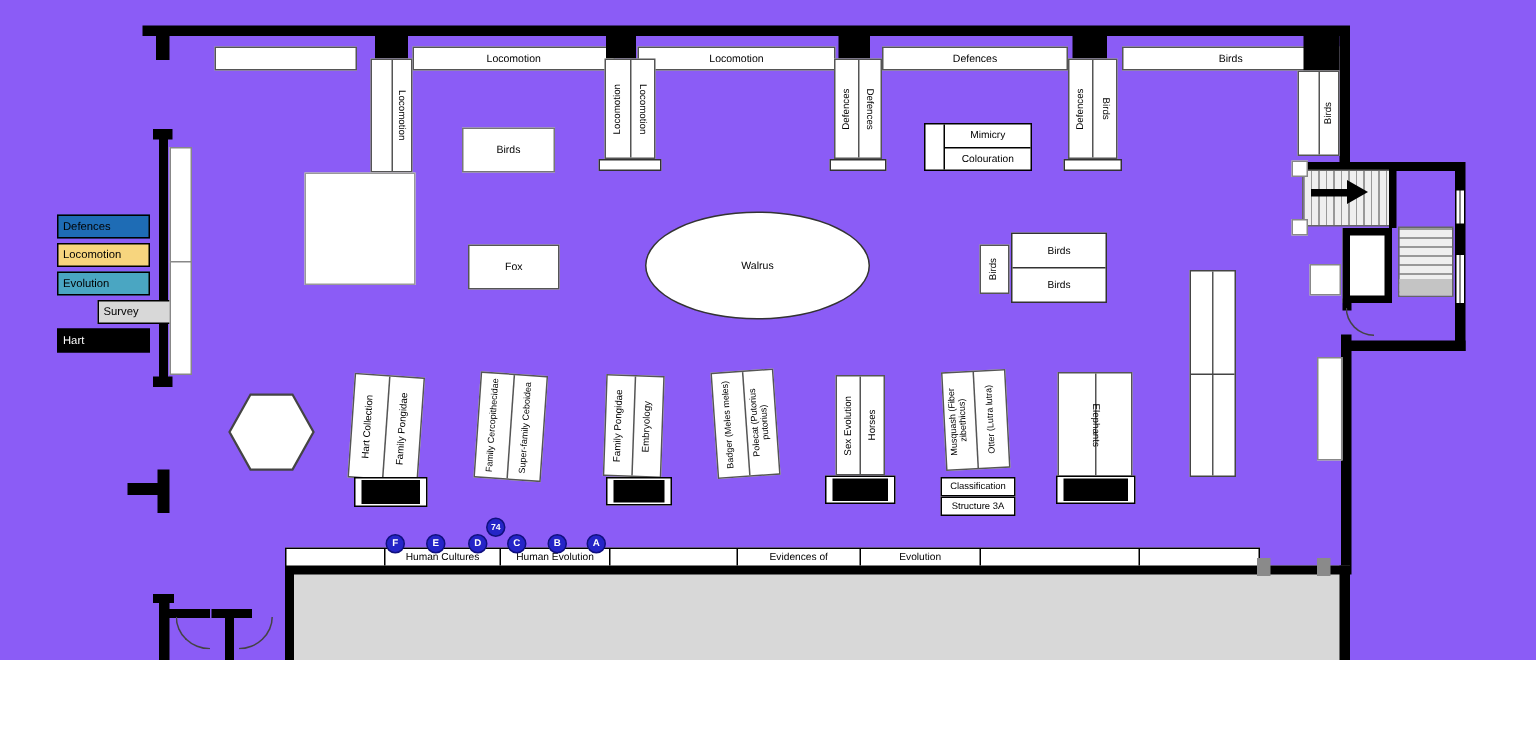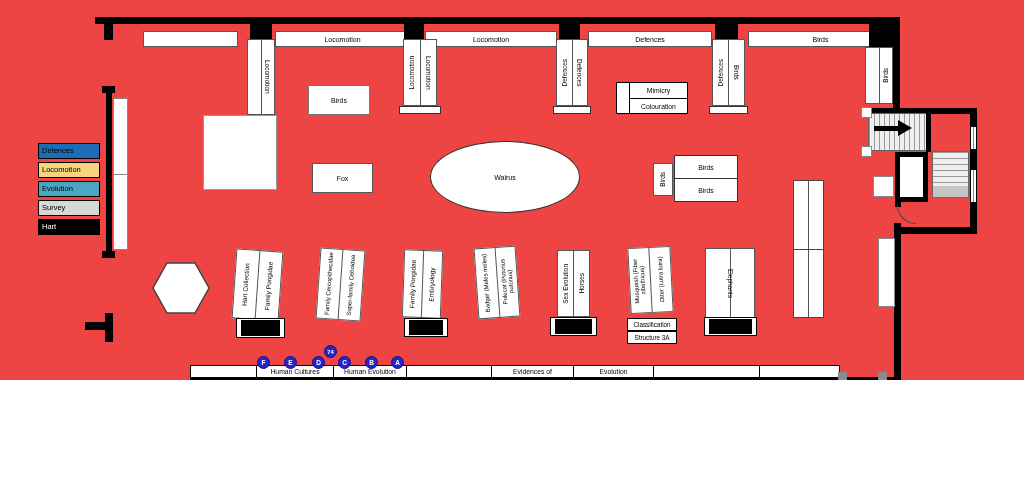--- a/index.html
+++ b/index.html
@@ -1,17 +1,17 @@
 <!DOCTYPE html>
 <html><head>
 <meta charset="utf-8">
 <style>
   * { margin:0; padding:0; box-sizing:border-box; }
   body { background:#fff; font-family:"Liberation Sans", sans-serif; color:#000; }
-  #plan { position:relative; width:1024px; height:380px; background:#ef4444; overflow:hidden; }
+  #plan { position:relative; width:1024px; height:440px; background:#8b5cf6; overflow:hidden; }
   .abs { position:absolute; }
   .wall { position:absolute; background:#000; }
   .win { position:absolute; top:1px; bottom:1px; background:linear-gradient(#fff 38%, #888 38%, #888 58%, #fff 58%); }
   .vwin { position:absolute; left:1px; right:1px; background:linear-gradient(90deg,#fff 38%, #888 38%, #888 58%, #fff 58%); }
   .hcase { position:absolute; background:#fff; border:1px solid #555; display:flex; align-items:center; justify-content:center; font-size:7px; }
   .box { position:absolute; background:#fff; border:1px solid #777; display:flex; align-items:center; justify-content:center; font-size:7px; }
   .vcase { position:absolute; background:#fff; border:1px solid #555; display:flex; }
   .vcase .col { flex:1 1 0; border-left:1px solid #555; display:flex; align-items:center; justify-content:center; overflow:hidden; }
   .vcase .col:first-child { border-left:none; }
   .vtext { writing-mode:vertical-rl; text-align:center; font-size:6.5px; line-height:1.1; }
@@ -65,21 +65,21 @@
   <div class="wall" style="left:102px;top:251px;width:13px;height:7px;"></div>
   <div class="wall" style="left:105px;top:313px;width:8px;height:29px;"></div>
   <div class="wall" style="left:85px;top:322px;width:27px;height:8px;"></div>
   <div class="wall" style="left:106px;top:398px;width:7px;height:59px;"></div>
   <div class="wall" style="left:102px;top:396px;width:14px;height:6px;"></div>
 
   <div>
     <div class="legend-item" style="top: 143px; background: rgb(30, 108, 181);">Defences</div>
     <div class="legend-item" style="top: 162px; background: rgb(247, 213, 126);">Locomotion</div>
     <div class="legend-item" style="top: 181px; background: rgb(74, 166, 194);">Evolution</div>
-    <div class="legend-item" style="top: 200px; background: rgb(216, 216, 216);">Survey</div>
+    <div class="legend-item" style="top: 200px; background: rgb(216, 216, 216); margin-left: 27px;">Survey</div>
     <div class="legend-item" style="top: 219px; color: rgb(255, 255, 255); background: rgb(0, 0, 0);">Hart</div>
   </div>
 
   <div class="hcase" style="left:143px;top:31px;width:95px;height:16px;"></div>
   <div class="hcase" style="left:275px;top:31px;width:135px;height:16px;">Locomotion</div>
   <div class="hcase" style="left:425px;top:31px;width:132px;height:16px;">Locomotion</div>
   <div class="hcase" style="left:588px;top:31px;width:124px;height:16px;">Defences</div>
   <div class="hcase" style="left:748px;top:31px;width:145px;height:16px;">Birds</div>
 
   <div class="wall" style="left:250px;top:24px;width:22px;height:15px;"></div>

